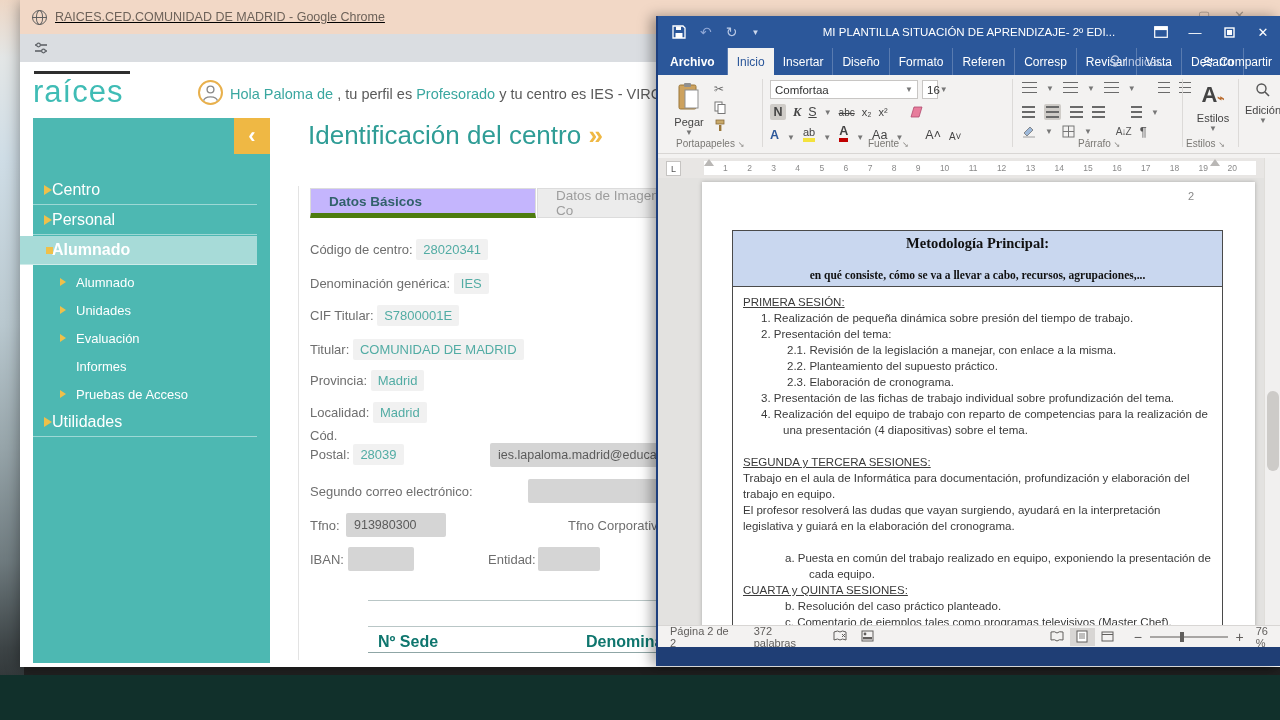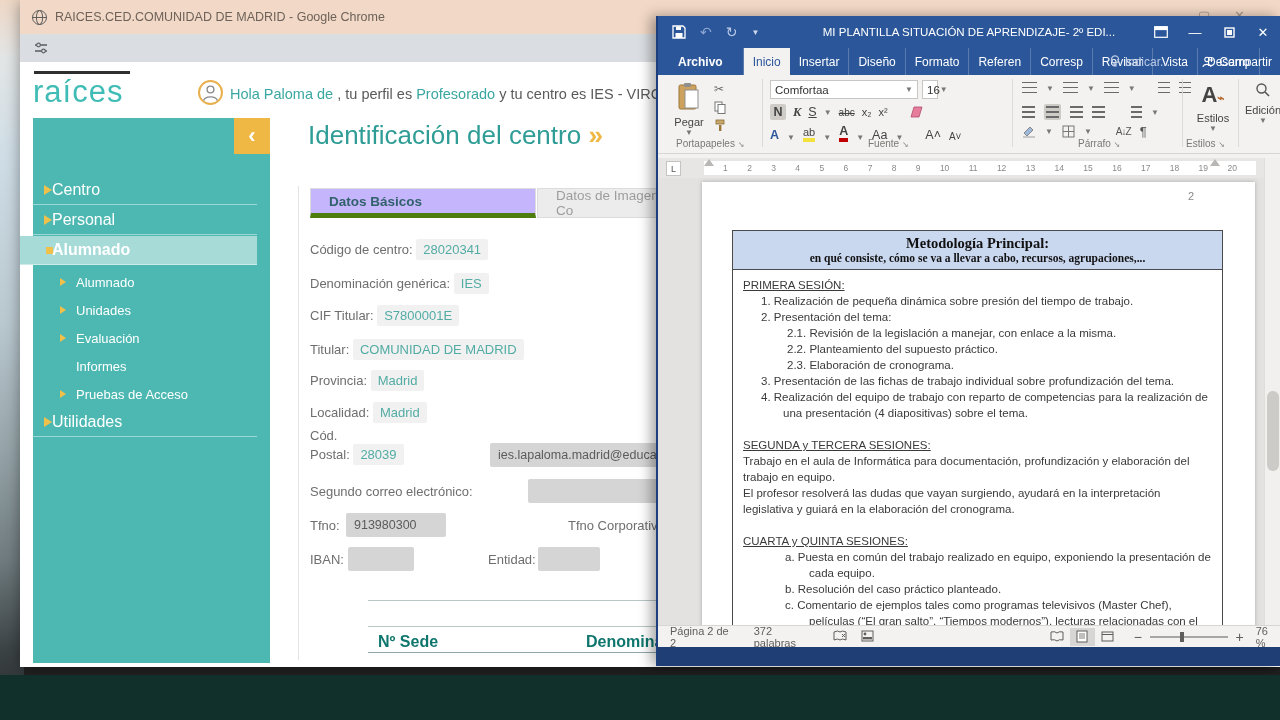--- a/index.html
+++ b/index.html
@@ -7,21 +7,21 @@
   #stage { position:relative; width:1280px; height:720px; background:#222;
            font-family:"Liberation Sans", sans-serif; overflow:hidden; }
   .abs { position:absolute; }
 
   
   #wallpaper { left:0; top:0; width:24px; height:720px; z-index:0;
     background:linear-gradient(180deg,#eed7c5 0%,#e3e6e6 8%,#cfdde6 22%,#b9c8cf 45%,#97a5aa 62%,#6e7a7e 78%,#3d4446 90%,#24282a 100%); }
 
   
   #chrome { left:20px; top:0; width:1260px; height:667px; z-index:10; background:#fff; box-shadow:0 2px 14px rgba(0,0,0,.4); }
-  .c-titlebar { left:0; top:0; width:100%; height:34px; background:#f2d8c6; display:flex; align-items:center; padding-left:12px; gap:8px; }
+  .c-titlebar { left:0; top:0; width:100%; height:34px; background:#f2d8c6; display:flex; align-items:center; padding-left:12px; gap:8px;text-decoration:underline; }
   .c-title { font-size:12.5px; color:#6d6259; }
   .globe { width:15px; height:15px; border:1.5px solid #5f5f5f; border-radius:50%; position:relative; flex:0 0 auto; }
   .globe:before { content:""; position:absolute; left:50%; top:-1px; bottom:-1px; width:46%; transform:translateX(-50%); border:1px solid #5f5f5f; border-radius:50%; }
   .globe:after { content:""; position:absolute; top:50%; left:-1px; right:-1px; height:0; border-top:1px solid #5f5f5f; }
   .ghost-btn { color:#a5968a; font-size:13px; position:absolute; top:8px; }
   .c-urlbar { left:0; top:34px; width:100%; height:28px; background:#dadde1; display:flex; align-items:center; padding-left:14px; gap:10px; }
   .c-url { font-size:13px; color:#3c4043; }
   
   .rz-overline { left:14px; top:71px; width:96px; height:3px; background:#2f2f2f; }
   .rz-logo { left:13px; top:74px; font-size:31px; color:#3fbcb5; letter-spacing:1px; font-weight:400; }
@@ -55,21 +55,21 @@
 
   
   #word { left:656px; top:16px; width:624px; height:650px; z-index:20; background:#f3f2f1;
           border-left:2px solid #1e3f7d; box-shadow:-5px 0 12px rgba(0,0,0,.35); }
   .w-titlebar { left:0; top:0; width:100%; height:32px; background:#2b579a; display:flex; align-items:center; color:#fff; }
   .w-qat { display:flex; align-items:center; gap:14px; padding-left:14px; }
   .w-doc-title { position:absolute; left:50%; transform:translateX(-50%); font-size:11.5px; white-space:nowrap; }
   .w-winbtn { position:absolute; top:0; height:32px; width:34px; display:flex; align-items:center; justify-content:center; font-size:13px; color:#fff; }
   .w-tabs { left:0; top:32px; width:100%; height:27px; background:#2b579a; display:flex; align-items:flex-end; }
   .w-tab { height:27px; display:flex; align-items:center; padding:0 9px; color:#fff; font-size:12px; border-right:1px solid rgba(255,255,255,.22); }
-  .w-tab.archivo { background:#2b579a; font-weight:bold; padding:0 20px; }
+  .w-tab.archivo { background:#2b579a; font-weight:bold; padding:0 12px; }
   .w-tab.active { background:#f3f2f1; color:#2b579a; border-right:none; }
   .w-tellme { position:absolute; right:110px; top:32px; height:27px; display:flex; align-items:center; gap:5px; color:#bcc9e4; font-size:12px; }
   .w-share { position:absolute; right:8px; top:32px; height:27px; display:flex; align-items:center; gap:5px; color:#fff; font-size:12px; }
   .w-ribbon { left:0; top:59px; width:100%; height:79px; background:#f3f2f1; border-bottom:1px solid #d8d6d4; }
   .grp-sep { position:absolute; top:63px; width:1px; height:68px; background:#dcdad8; }
   .grp-label { position:absolute; top:122px; font-size:10px; color:#7a7874; }
   .launcher { font-size:8px; color:#8a8884; }
   .rb { display:inline-flex; align-items:center; justify-content:center; color:#444; }
   .rb.on { background:#cfccc8; border-radius:2px; }
   .fontbox { position:absolute; background:#fff; border:1px solid #c8c6c4; font-size:11.5px; color:#333; display:flex; align-items:center; padding:0 4px; justify-content:space-between; }
@@ -80,21 +80,21 @@
   .ruler-band { position:absolute; left:46px; top:145px; width:552px; height:14px; background:#fff; display:flex; align-items:center; justify-content:center; }
   .ruler-nums { font-size:8.5px; color:#8a8a8a; word-spacing:17px; white-space:nowrap; }
   .tabsel { position:absolute; left:8px; top:145px; width:15px; height:15px; background:#fff; border:1px solid #c6c4c2; font-size:9px; color:#555; display:flex; align-items:center; justify-content:center; }
   .w-docarea { left:0; top:162px; width:608px; height:447px; background:#e3e2e0; overflow:hidden; }
   .w-page { position:absolute; left:44px; top:4px; width:553px; height:460px; background:#fff; box-shadow:0 0 4px rgba(0,0,0,.25); }
   .pagenum { position:absolute; left:486px; top:8px; font-size:11px; color:#888; }
   .doc-table { position:absolute; left:30px; top:48px; width:491px; border:1px solid #4a4a4a; }
   .doc-th { background:#c9d7ef; border-bottom:1px solid #4a4a4a; text-align:center; padding:4px 6px 5px;
             font-family:"Liberation Serif", serif; color:#111; }
   .doc-th .l1 { font-size:14.5px; font-weight:bold; }
-  .doc-th .l2 { font-size:11.5px; font-weight:bold; }
+  .doc-th .l2 { font-size:11.5px; font-weight:bold;margin-top:17px; }
   .doc-td { background:#fff; padding:7px 10px 10px; font-size:11.5px; line-height:16px; color:#3a3a3a; }
   .u { text-decoration:underline; }
   .docline { }
   .num-item { padding-left:40px; text-indent:-22px; }
   .sub-item { padding-left:44px; }
   .abc-item { padding-left:66px; text-indent:-24px; }
   .sec-gap { height:16px; }
   .w-status { left:0; top:609px; width:100%; height:22px; background:#f3f2f1; border-top:1px solid #d8d6d4; display:flex; align-items:center; font-size:11px; color:#605e5c; }
   .w-bottom { left:0; top:631px; width:100%; height:19px; background:#1f3e75; }
   .w-scroll { left:606px; top:142px; width:18px; height:467px; background:#f1f0ef; border-left:1px solid #e0deda; }
@@ -476,22 +476,22 @@
             <div class="docline sub-item">2.1. Revisión de la legislación a manejar, con enlace a la misma.</div>
             <div class="docline sub-item">2.2. Planteamiento del supuesto práctico.</div>
             <div class="docline sub-item">2.3. Elaboración de cronograma.</div>
             <div class="docline num-item">3.  Presentación de las fichas de trabajo individual sobre profundización del tema.</div>
             <div class="docline num-item">4.  Realización del equipo de trabajo con reparto de competencias para la realización de una presentación (4 diapositivas) sobre el tema.</div>
             <div class="sec-gap"></div>
             <div class="docline u">SEGUNDA y TERCERA SESIONES:</div>
             <div class="docline">Trabajo en el aula de Informática para documentación, profundización y elaboración del trabajo en equipo.</div>
             <div class="docline">El profesor resolverá las dudas que vayan surgiendo, ayudará en la interpretación legislativa y guiará en la elaboración del cronograma.</div>
             <div class="sec-gap"></div>
+            <div class="docline abc-item">a.  Puesta en común del trabajo realizado en equipo, exponiendo la presentación de cada equipo.</div>
             <div class="docline u">CUARTA y QUINTA SESIONES:</div>
-            <div class="docline abc-item">a.  Puesta en común del trabajo realizado en equipo, exponiendo la presentación de cada equipo.</div>
             <div class="docline abc-item">b.  Resolución del caso práctico planteado.</div>
             <div class="docline abc-item">c.  Comentario de ejemplos tales como programas televisivos (Master Chef), películas (“El gran salto”, “Tiempos modernos”), lecturas relacionadas con el tema.</div>
           </div>
         </div>
       </div>
     </div>
     <div class="abs w-scroll"></div>
     <div class="w-thumb"></div>
 
     <div class="abs w-status">

